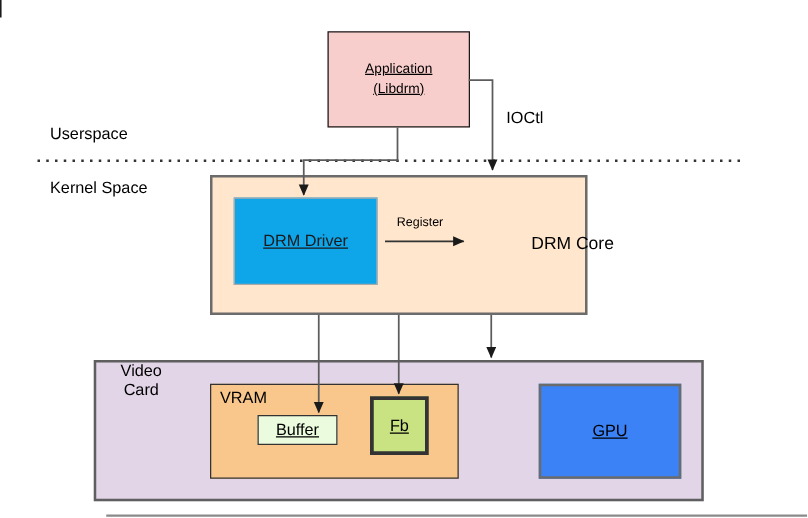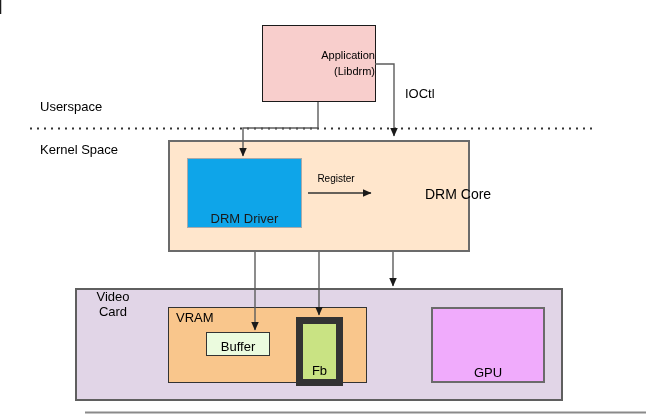--- a/index.html
+++ b/index.html
@@ -2,22 +2,22 @@
 <html><head>
 <meta charset="utf-8">
 <style>
   html,body{margin:0;padding:0;background:#ffffff;}
   #canvas{
     position:relative;width:646px;height:414px;background:#ffffff;overflow:hidden;
     font-family:"Liberation Sans", sans-serif;color:#000;
   }
   .abs{position:absolute;box-sizing:border-box;}
   .node{
-    display:flex;align-items:flex-end;justify-content:center;text-align:center;
-    font-size:13px;line-height:1.2;
+    display:flex;align-items:center;justify-content:center;text-align:center;
+    font-size:13px;line-height:1.2;text-decoration:underline;
   }
   .lbl{position:absolute;white-space:nowrap;}
 
   
   #userspace-label{left:40px;top:99px;font-size:13px;}
   #kernelspace-label{left:40px;top:142px;font-size:13px;}
 
   
   #application-box{
     left:262px;top:25px;width:114px;height:77px;
@@ -43,21 +43,21 @@
     left:75px;top:288px;width:488px;height:113px;
     border:2px solid #5f5f5f;
   }
   #video-card-label{left:86px;top:290px;width:54px;text-align:center;font-size:13px;line-height:1.15;}
   #vram-box{
     left:168px;top:307px;width:199px;height:76px;
     border:1px solid #333333;
   }
   #vram-label{left:176px;top:310px;font-size:13px;}
   #buffer-box{left:206px;top:332px;width:64px;height:24px;border:1px solid #7f1d1d;}
-  #fb-box{left:296px;top:317px;width:47px;height:69px;border:7px solid #f97316;}
+  #fb-box{left:296px;top:317px;width:47px;height:47px;border:3px solid #f97316;}
   #gpu-box{left:431px;top:307px;width:114px;height:76px;border:2px solid #6b6b6b;}
 
   
   #connector-overlay{position:absolute;left:0;top:0;pointer-events:none;}
 </style>
 </head>
 <body>
 
 <div id="canvas">
 
@@ -76,21 +76,21 @@
   <div class="lbl" id="vram-label">VRAM</div>
 
   <div class="abs node" id="buffer-box" style="background-color: rgb(235, 251, 222); border-color: rgb(51, 51, 51);">
     <span>Buffer</span>
   </div>
 
   <div class="abs node" id="fb-box" style="background-color: rgb(201, 227, 131); border-color: rgb(51, 51, 51);">
     <span>Fb</span>
   </div>
 
-  <div class="abs node" id="gpu-box" style="background-color: #f0abfc; border-color: rgb(107, 107, 107);">
+  <div class="abs node" id="gpu-box" style="background-color: #3b82f6; border-color: rgb(107, 107, 107);">
     <span>GPU</span>
   </div>
 
   <div class="abs node" id="application-box" style="background-color: rgb(248, 206, 204); border-color: rgb(26, 26, 26);">
     <span>Application</span>
     <span>(Libdrm)</span>
   </div>
 
   <div class="abs node" id="drm-driver-box" style="background-color: #0ea5e9; border-color: rgb(169, 169, 169);">
     <span>DRM Driver</span>

